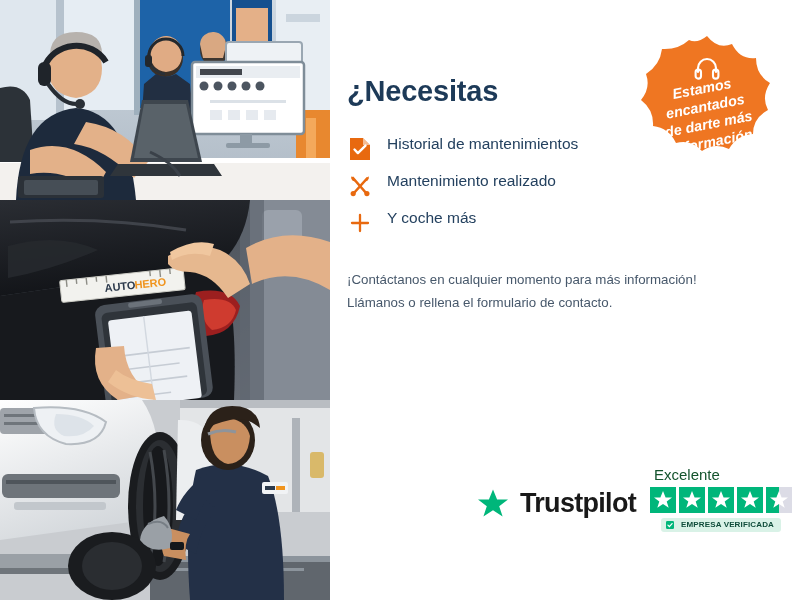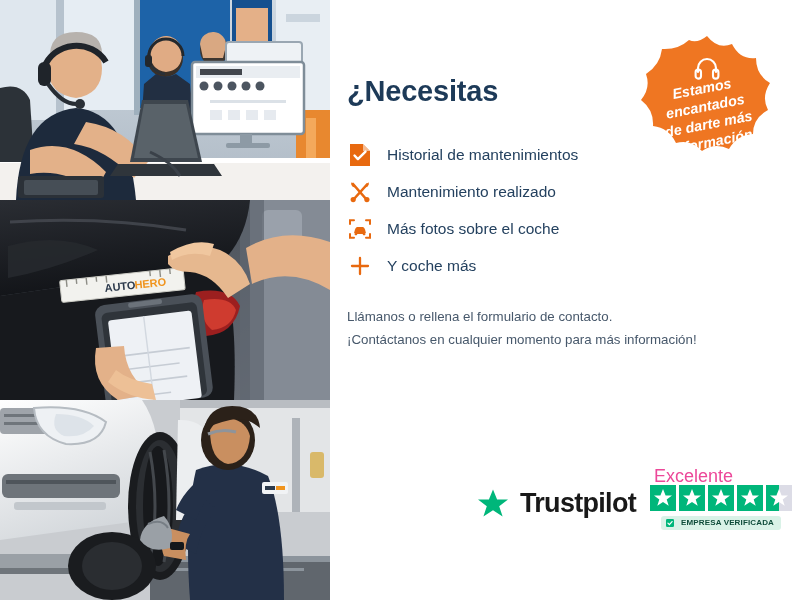--- a/index.html
+++ b/index.html
@@ -53,21 +53,21 @@
   }
   .headline .line { display: block; }
 
   
   .features {
     list-style: none;
     margin-top: 26px;
   }
   .feature {
     display: flex;
-    align-items: center;
+    align-items: flex-start;
     height: 37px;
     gap: 14px;
   }
   .feature-icon {
     width: 26px;
     height: 26px;
     flex: 0 0 26px;
     display: flex;
     align-items: center;
     justify-content: center;
@@ -134,23 +134,24 @@
   .tp-logo { display: flex; align-items: center; gap: 12px; margin-top: 22px; }
   .tp-logo-text {
     color: #191919;
     font-size: 27px;
     font-weight: bold;
     letter-spacing: -0.7px;
     line-height: 1;
   }
   .tp-right { display: flex; flex-direction: column; align-items: center; }
   .tp-excelente {
-    color: #ec4899;
-    font-size: 18px;
+    color: #14532d;
+    font-size: 15px;
     line-height: 1;
+    margin-bottom: 5px;
     align-self: flex-start;
     padding-left: 4px;
   }
   .tp-stars { display: flex; gap: 3px; }
   .tp-star { width: 26px; height: 26px; }
   .tp-verified {
     margin-top: 5px;
     background: #d9f2e7;
     border-radius: 3px;
     padding: 3px 7px 3px 5px;
@@ -421,54 +422,37 @@
             <path d="M4.4 3.2 a3.6 3.6 0 0 0 4.6 4.8 l-1.6 -2 Z" fill="#e8690f"></path>
             <path d="M21.6 3.2 a3.6 3.6 0 0 1 -4.6 4.8 l1.6 -2 Z" fill="#e8690f"></path>
             <circle cx="19.9" cy="20.6" r="2.6" fill="#e8690f"></circle>
             <circle cx="6.2" cy="20.6" r="2.6" fill="#e8690f"></circle>
           </svg>
         </span>
         <span class="feature-label">Mantenimiento realizado</span>
       </li>
 
 
-      <li class="feature">
-        <span class="feature-icon">
-          <svg width="24" height="24" viewBox="0 0 24 24" xmlns="http://www.w3.org/2000/svg">
-            <g fill="none" stroke="#e8690f" stroke-width="2" stroke-linecap="round">
-              <path d="M2 7 V3.2 H6"></path>
-                <path d="M18 3.2 H22 V7"></path>
-              <path d="M22 17 V20.8 H18"></path>
-                <path d="M6 20.8 H2 V17"></path>
-            </g>
-            <path d="M6.5 14.6 q0.6 -4 2.6 -4.6 h5.8 q2 0.6 2.6 4.6 Z" fill="#e8690f"></path>
-            <rect x="6.2" y="14" width="11.6" height="3" rx="1.4" fill="#e8690f"></rect>
-            <rect x="6.6" y="16.4" width="2.6" height="1.8" rx="0.8" fill="#e8690f"></rect>
-            <rect x="14.8" y="16.4" width="2.6" height="1.8" rx="0.8" fill="#e8690f"></rect>
-          </svg>
-        </span>
-        <span class="feature-label">Más fotos sobre el coche</span>
-      </li>
 
       <li class="feature">
         <span class="feature-icon">
           <svg width="24" height="24" viewBox="0 0 24 24" xmlns="http://www.w3.org/2000/svg">
             <g stroke="#e8690f" stroke-width="2.3" stroke-linecap="round">
               <line x1="12" y1="4" x2="12" y2="20"></line>
               <line x1="4" y1="12" x2="20" y2="12"></line>
             </g>
           </svg>
         </span>
         <span class="feature-label">Y coche más</span>
       </li>
     </ul>
 
     <div class="contact">
+      <span>¡Contáctanos en cualquier momento para más información!</span>
       <span>Llámanos o rellena el formulario de contacto.</span>
-      <span>¡Contáctanos en cualquier momento para más información!</span>
     </div>
 
     <div class="badge">
       <div class="badge-shape">
         <svg viewBox="0 0 162 162" xmlns="http://www.w3.org/2000/svg">
           <path fill="#ef7622" d="
             M81 3
             q11 14 25 8 q8 16 24 14 q0 17 14 25
             q-9 14 -2 27 q-15 8 -15 24 q-16 1 -24 15
             q-14 -7 -27 2 q-11 -12 -26 -8 q-7 -15 -23 -17

